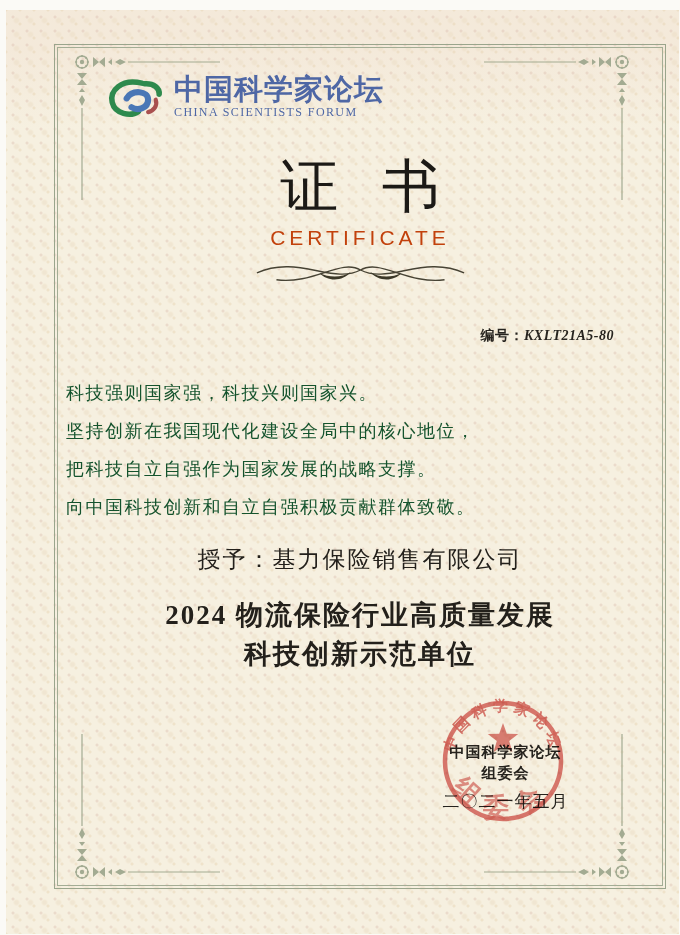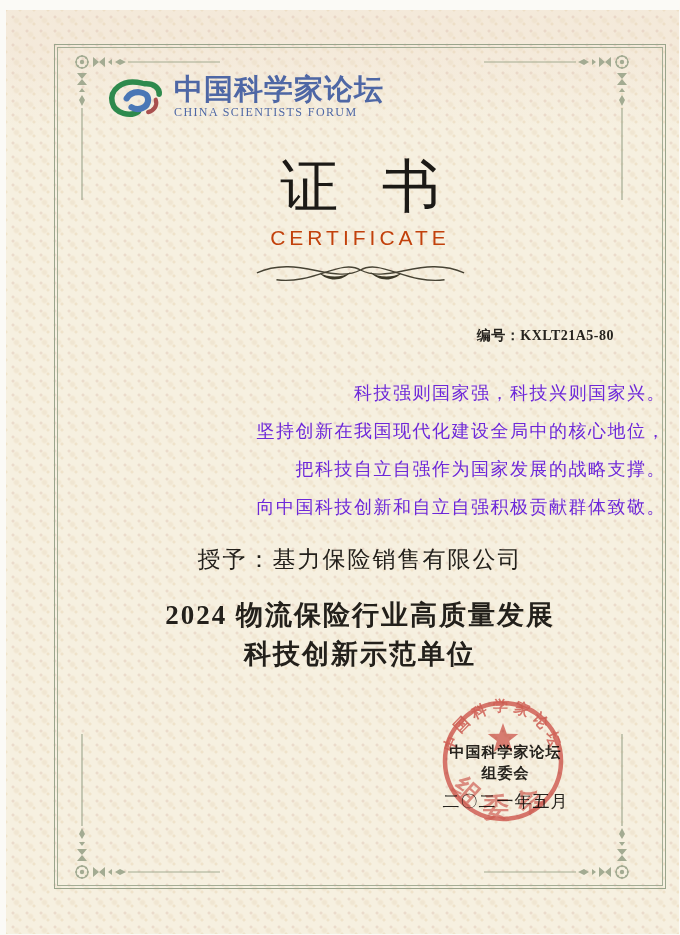--- a/index.html
+++ b/index.html
@@ -58,25 +58,25 @@
     font-family:"Liberation Sans","DejaVu Sans",sans-serif;
     font-size:21px;letter-spacing:4px;color:#c2410c;text-align:center;font-weight:500;
   }
   .flourish{position:absolute;left:0;right:0;top:208px;text-align:center;}
   .flourish svg{width:215px;height:36px;}
   
   .serial{
     position:absolute;right:52px;top:283px;
     font-size:14px;font-weight:bold;color:#27241f;letter-spacing:.5px;
   }
-  .serial .val{font-family:"Liberation Serif",serif;}
+  .serial .val{font-family:"Liberation Serif",serif;font-style:italic;}
   
   .quote{
-    position:absolute;left:12px;right:0;top:330px;text-align:right;
-    font-size:18px;line-height:38px;color:#6d28d9;letter-spacing:1.5px;
+    position:absolute;left:12px;right:0;top:330px;text-align:left;
+    font-size:18px;line-height:38px;color:#14532d;letter-spacing:1.5px;
     font-style:normal;
   }
   
   .recipient{
     position:absolute;left:0;right:0;top:500px;text-align:center;
     font-size:23px;color:#23201b;letter-spacing:2px;
   }
   .award-title{
     position:absolute;left:0;right:0;top:552px;text-align:center;
     font-size:27px;font-weight:bold;color:#23201b;letter-spacing:2px;line-height:39px;

